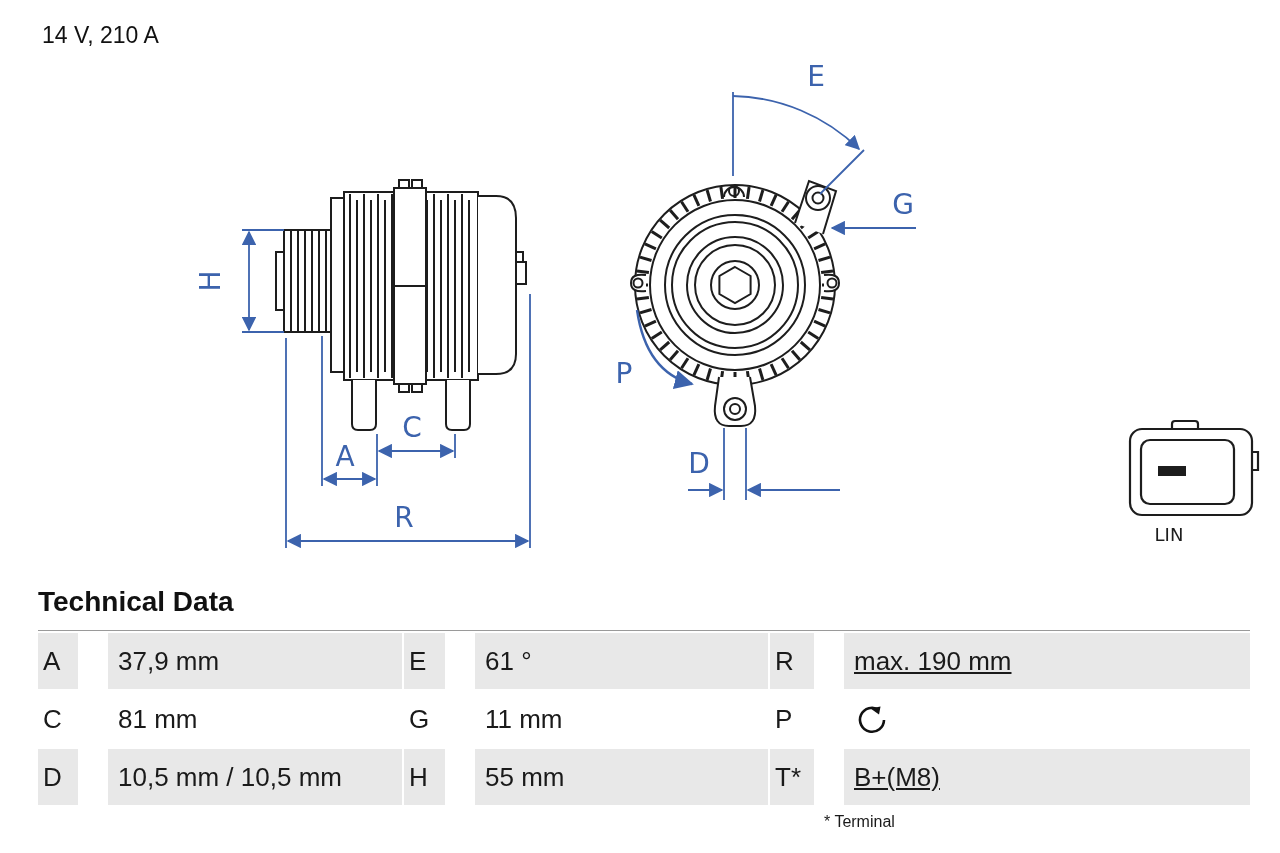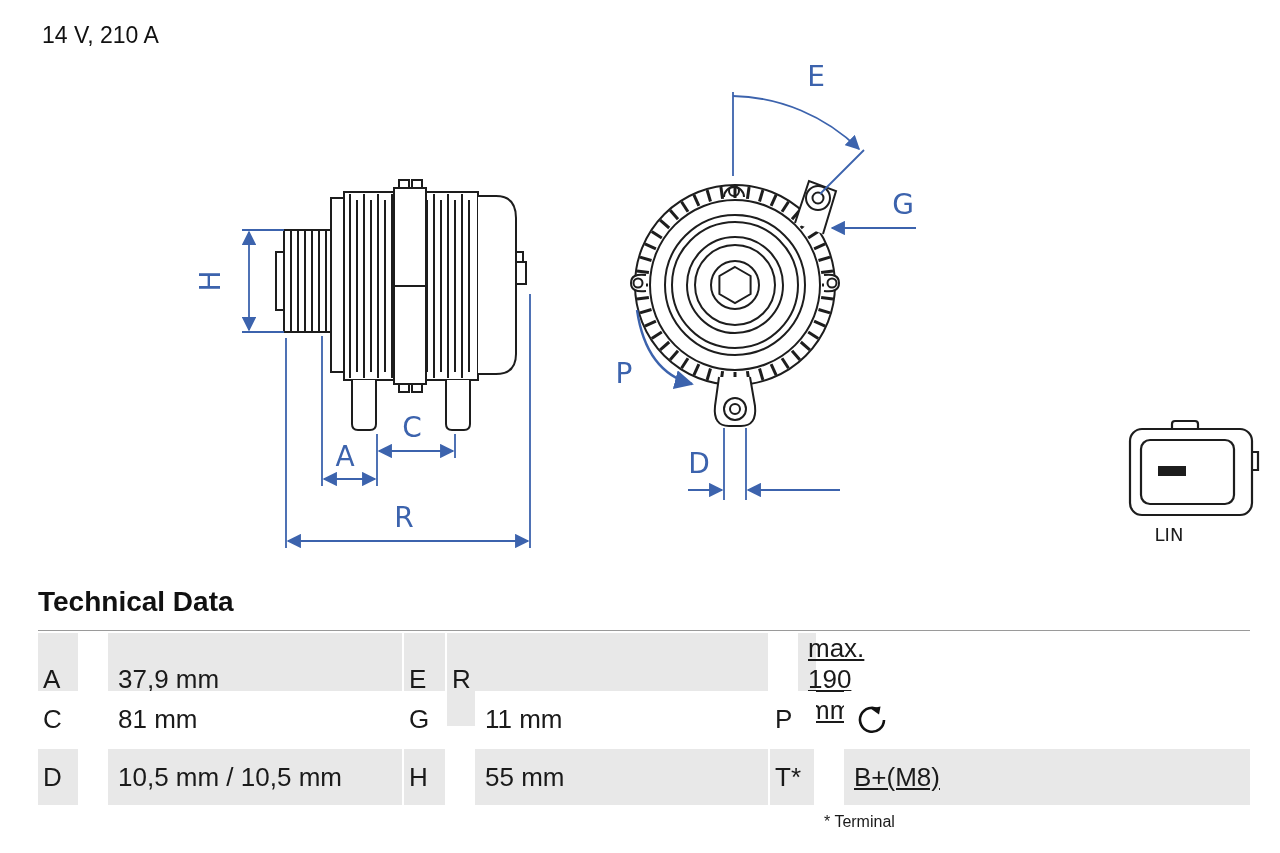--- a/index.html
+++ b/index.html
@@ -211,20 +211,21 @@
 </svg>
 
 <div class="tech">
   <div class="tech-title">Technical Data</div>
   <div class="grid">
 
     <div class="row shaded">
       <div class="k">A</div>
       <div class="v">37,9 mm</div>
       <div class="k">E</div>
+      <div class="v">61 °</div>
       <div class="k">R</div>
       <div class="v">max. 190 mm</div>
     </div>
 
     <div class="row">
       <div class="k">C</div>
       <div class="v">81 mm</div>
       <div class="k">G</div>
       <div class="v">11 mm</div>
       <div class="k">P</div>

